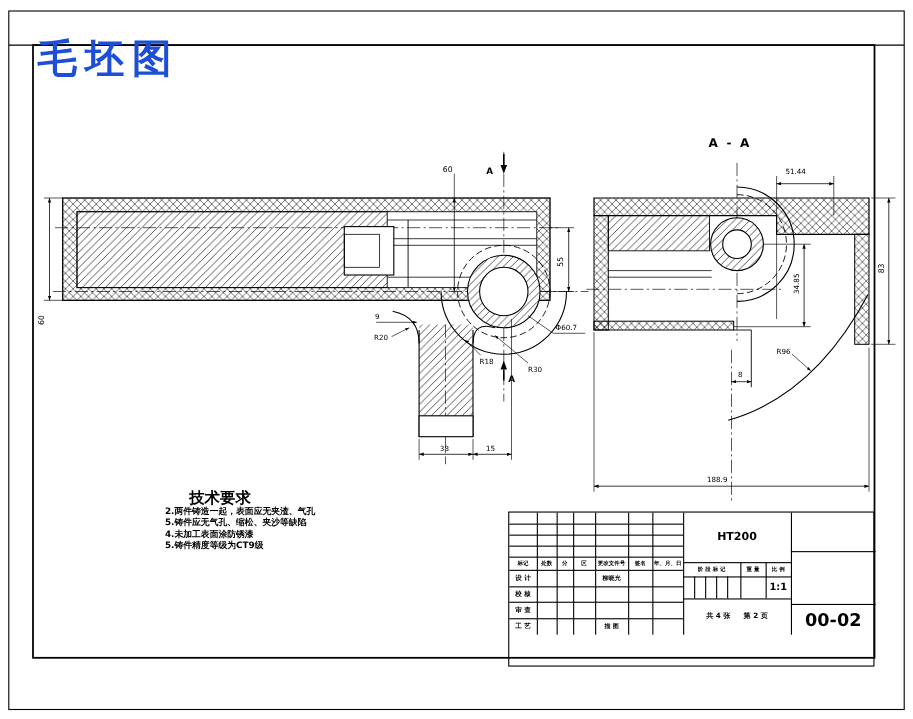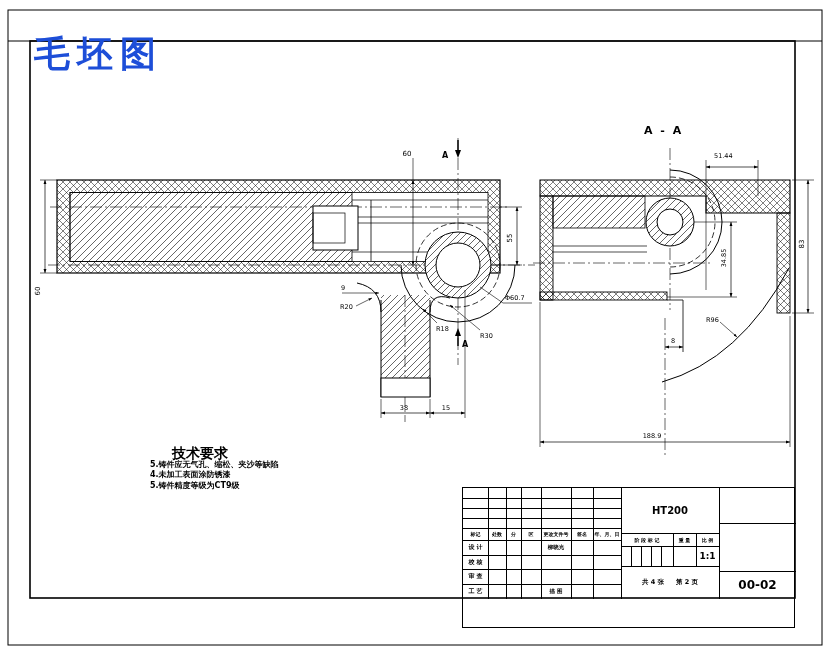--- a/index.html
+++ b/index.html
@@ -7,21 +7,21 @@
         font-family:"DejaVu Sans",sans-serif;color:#000;}
   .abs{position:absolute;}
   svg text{font-family:"DejaVu Sans",sans-serif;fill:#000;}
   .red-title{position:absolute;left:34px;top:34px;font-size:36px;line-height:38px;
              font-weight:bold;letter-spacing:7px;color:#1d4ed8;
              font-family:"DejaVu Serif",serif;}
   .tech{position:absolute;left:150px;top:448px;width:240px;font-size:8px;
         font-weight:bold;line-height:10.5px;white-space:nowrap;}
   .tech .head{margin-left:22px;margin-bottom:1px;font-size:14px;}
   
-  .tb{position:absolute;left:462px;top:487px;width:333px;height:141px;
+  .tb{position:absolute;left:462px;top:465px;width:333px;height:141px;
       border:1.5px solid #000;box-sizing:border-box;}
   .vl{position:absolute;width:1px;background:#000;}
   .hl{position:absolute;height:1px;background:#000;}
   .cell{position:absolute;display:flex;align-items:center;justify-content:center;
         white-space:nowrap;font-weight:bold;overflow:hidden;}
 </style>
 </head>
 <body>
 
 <div class="page">
@@ -176,20 +176,21 @@
     <line x1="790" y1="316" x2="790" y2="447" stroke="#000" stroke-width="0.6"></line>
     <line x1="540" y1="442" x2="790" y2="442" stroke="#000" stroke-width="0.7" marker-start="url(#arr)" marker-end="url(#arr)"></line>
     <text font-size="6.5" text-anchor="middle" x="652" y="438">188.9</text>
   </g>
 </svg>
 
 <div class="red-title">毛坯图</div>
 
 <div class="tech">
   <div class="head">技术要求</div>
+  <div>2.两件铸造一起，表面应无夹渣、气孔</div>
   <div>5.铸件应无气孔、缩松、夹沙等缺陷</div>
   <div>4.未加工表面涂防锈漆</div>
   <div>5.铸件精度等级为CT9级</div>
 </div>
 
 <div class="tb">
 
   <div class="vl" style="left:25px;top:0;height:111px"></div>
   <div class="vl" style="left:43px;top:0;height:111px"></div>
   <div class="vl" style="left:58px;top:0;height:111px"></div>
@@ -237,16 +238,16 @@
   <div class="cell" style="left:158px;top:0;width:98px;height:45px;font-size:10px">HT200</div>
   <div class="cell" style="left:158px;top:45px;width:52px;height:13px;font-size:5px">阶 段 标 记</div>
   <div class="cell" style="left:210px;top:45px;width:23px;height:13px;font-size:5px">重 量</div>
   <div class="cell" style="left:233px;top:45px;width:23px;height:13px;font-size:5px">比 例</div>
   <div class="cell" style="left:233px;top:58px;width:23px;height:20px;font-size:9px">1:1</div>
   <div class="cell" style="left:158px;top:78px;width:98px;height:33px;font-size:6.5px;gap:12px">
     <span>共 4 张</span>
     <span>第 2 页</span>
   </div>
 
-  <div class="cell" style="left:256px;top:83px;width:77px;height:28px;font-size:12px">00-02</div>
+  <div class="cell" style="left:256px;top:83px;width:77px;height:28px;font-size:16px">00-02</div>
 </div>
 
 </div>
 
 </body></html>

